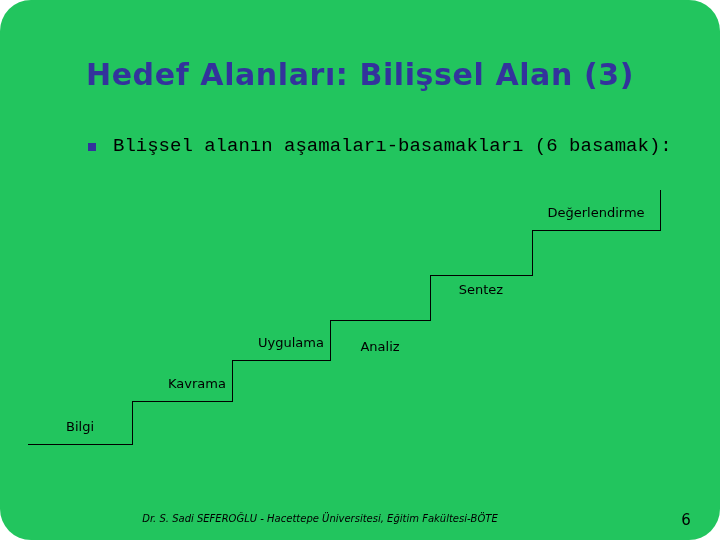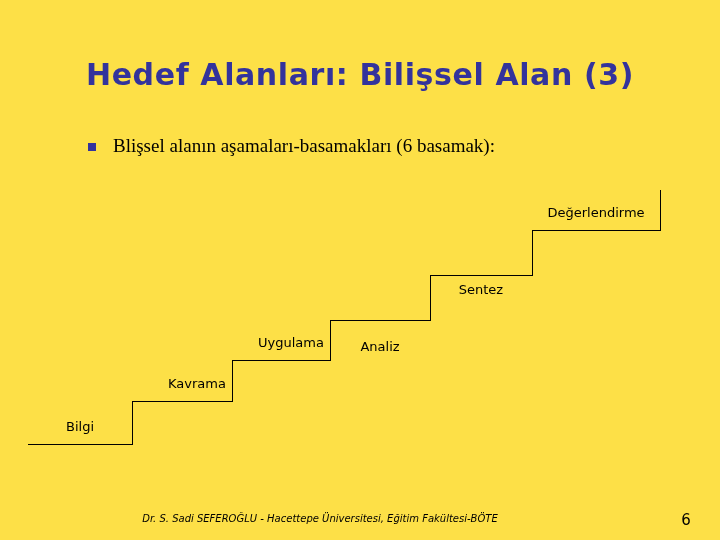--- a/index.html
+++ b/index.html
@@ -9,22 +9,23 @@
     background: #ffffff;
   }
   body {
     font-family: "DejaVu Sans", sans-serif;
   }
 
   #slide {
     position: relative;
     width: 720px;
     height: 540px;
-    background: #fde047;
+    background: #22c55e;
     overflow: hidden;
+    border-radius: 31px;
   }
 
   
   .slide-title {
     position: absolute;
     left: 0;
     top: 57px;
     width: 720px;
     text-align: center;
     color: #33339c;
@@ -48,21 +49,21 @@
   .bullet-marker {
     width: 8px;
     height: 8px;
     background: #33339c;
     margin-top: 10px;
     margin-right: 17px;
     flex: 0 0 auto;
   }
   .bullet-text {
     color: #000000;
-    font-family: Liberation Serif, serif;
+    font-family: Liberation Mono, monospace;
     font-size: 19px;
     line-height: 26px;
     white-space: nowrap;
   }
 
   
   .stairs-wrap {
     position: absolute;
     left: 0;
     top: 0;

